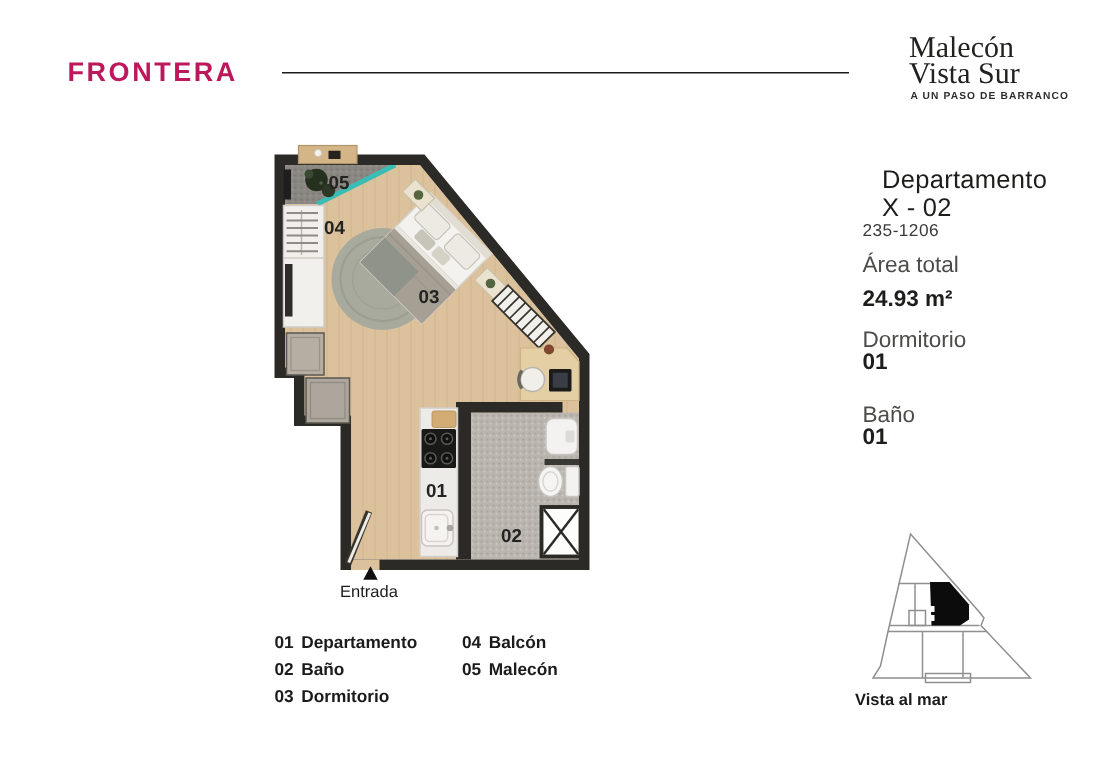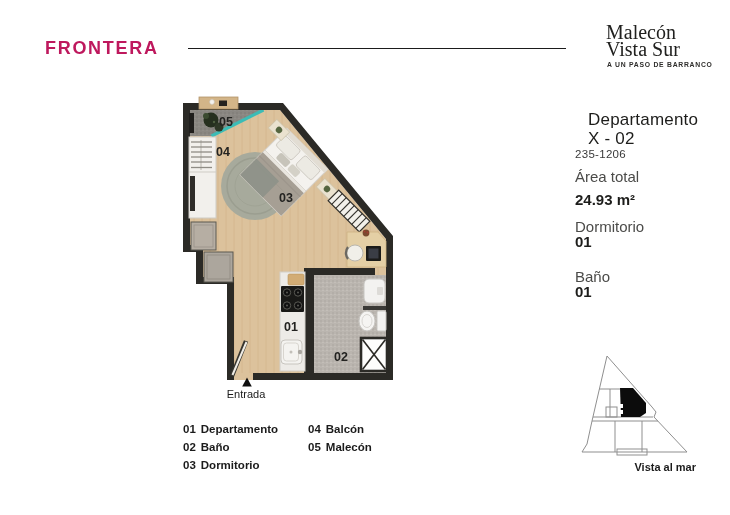--- a/index.html
+++ b/index.html
@@ -20,21 +20,21 @@
   .val{left:575px;font-size:15px;font-weight:bold;color:#1d1d1b;}
   .area-l{top:168px;} .area-v{top:191px;}
   .dorm-l{top:218px;} .dorm-v{top:233px;}
   .bano-l{top:268px;} .bano-v{top:283px;}
   
   .legend-col{top:420px;font-size:11.5px;font-weight:bold;color:#1b1b1b;}
   .lg1{left:183px;} .lg2{left:308px;}
   .legend-row{height:18px;display:flex;gap:5px;align-items:center;}
   
   .keyplan{left:568px;top:346px;}
-  .caption{left:570px;top:461px;width:126px;text-align:right;font-size:11px;font-weight:bold;color:#1b1b1b;}
+  .caption{left:570px;top:461px;width:126px;text-align:left;font-size:11px;font-weight:bold;color:#1b1b1b;}
   .planwrap{left:160px;top:85px;}
   svg text{font-family:"Liberation Sans",sans-serif;}
 </style>
 </head>
 <body>
 
 <div class="abs logo">FRONTERA</div>
 <div class="abs rule"></div>
 <div class="abs brand">
   <div>Malecón</div>

